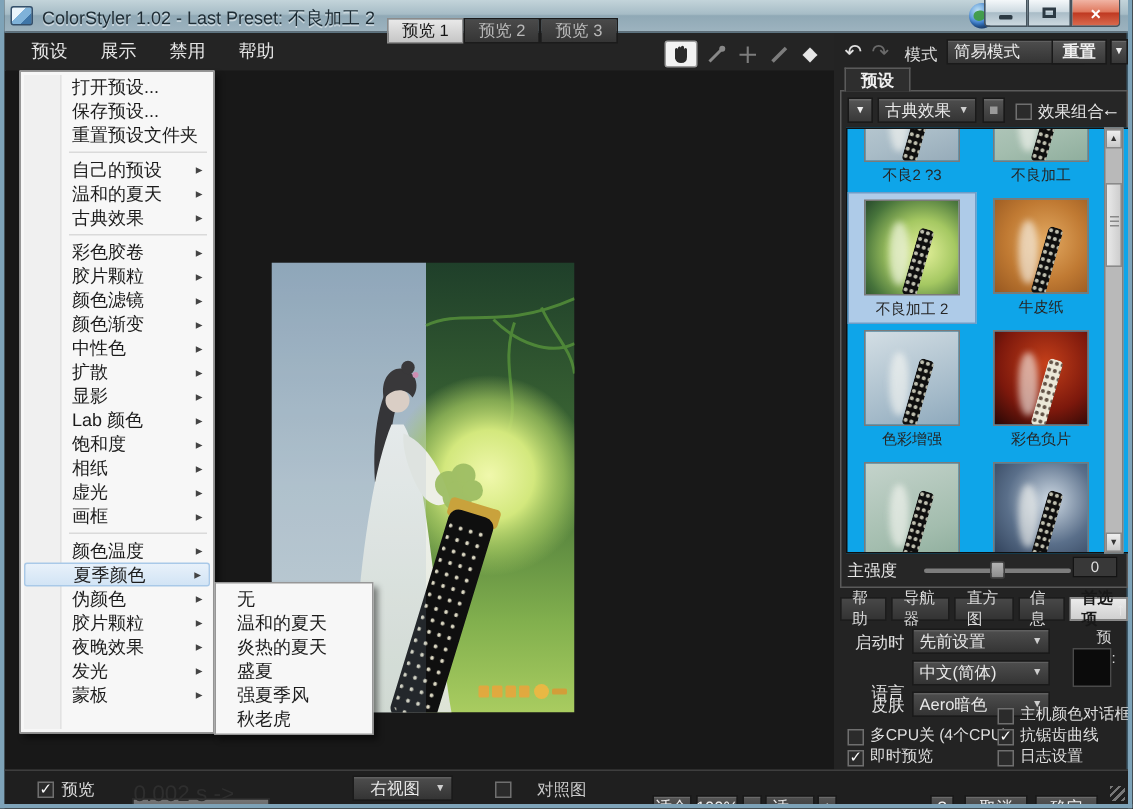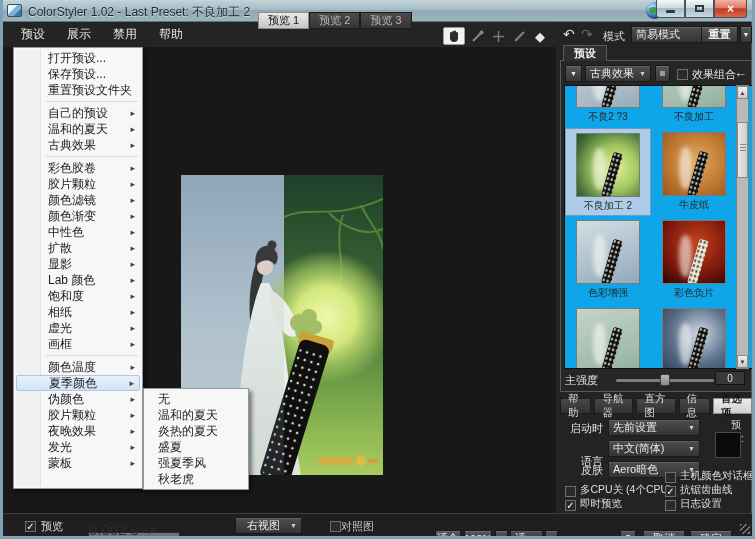--- a/index.html
+++ b/index.html
@@ -119,21 +119,21 @@
   .cbcol { position:absolute; display:flex; flex-direction:column; gap:1px; }
   .cbcol.left { left:6px; top:70px; }
   .cbcol.right { left:106px; top:56px; }
 
   
   .statusbar { position:absolute; left:0; top:513px; width:749px; height:23px; background:#1f1f1f; border-top:1px solid #3e3e3e; }
   .sb-preview { position:absolute; left:22px; top:5px; display:flex; align-items:center; gap:5px; color:#dcdcdc; font-size:11px; }
   .progress { position:absolute; left:85px; top:18px; width:92px; height:12px; background:linear-gradient(#757575,#5c5c5c); border:1px solid #2a2a2a;
     color:#2e2e2e; font-size:15px; display:flex; align-items:center; justify-content:center; }
   .view-dd { left:232px; top:3px; width:67px;text-align:center; }
-  .sb-compare { position:absolute; left:307px; top:5px; display:flex; align-items:center; gap:0; color:#c9c9c9; font-size:11px;padding-left:20px; }
+  .sb-compare { position:absolute; left:307px; top:5px; display:flex; align-items:center; gap:17px; color:#c9c9c9; font-size:11px;padding-left:20px; }
   .sb-btn { top:16px; }
   .fit1 { left:432px; width:26px; }
   .zoom100 { left:461px; width:28px; }
   .minus { left:492px; width:13px; }
   .fitdd { left:507px; width:33px; }
   .plus { left:542px; width:13px; }
   .helpb { left:617px; width:16px; }
   .cancelb { left:640px; width:42px; }
   .okb { left:687px; width:42px; }
   .grip { position:absolute; right:2px; bottom:2px; width:10px; height:10px;

